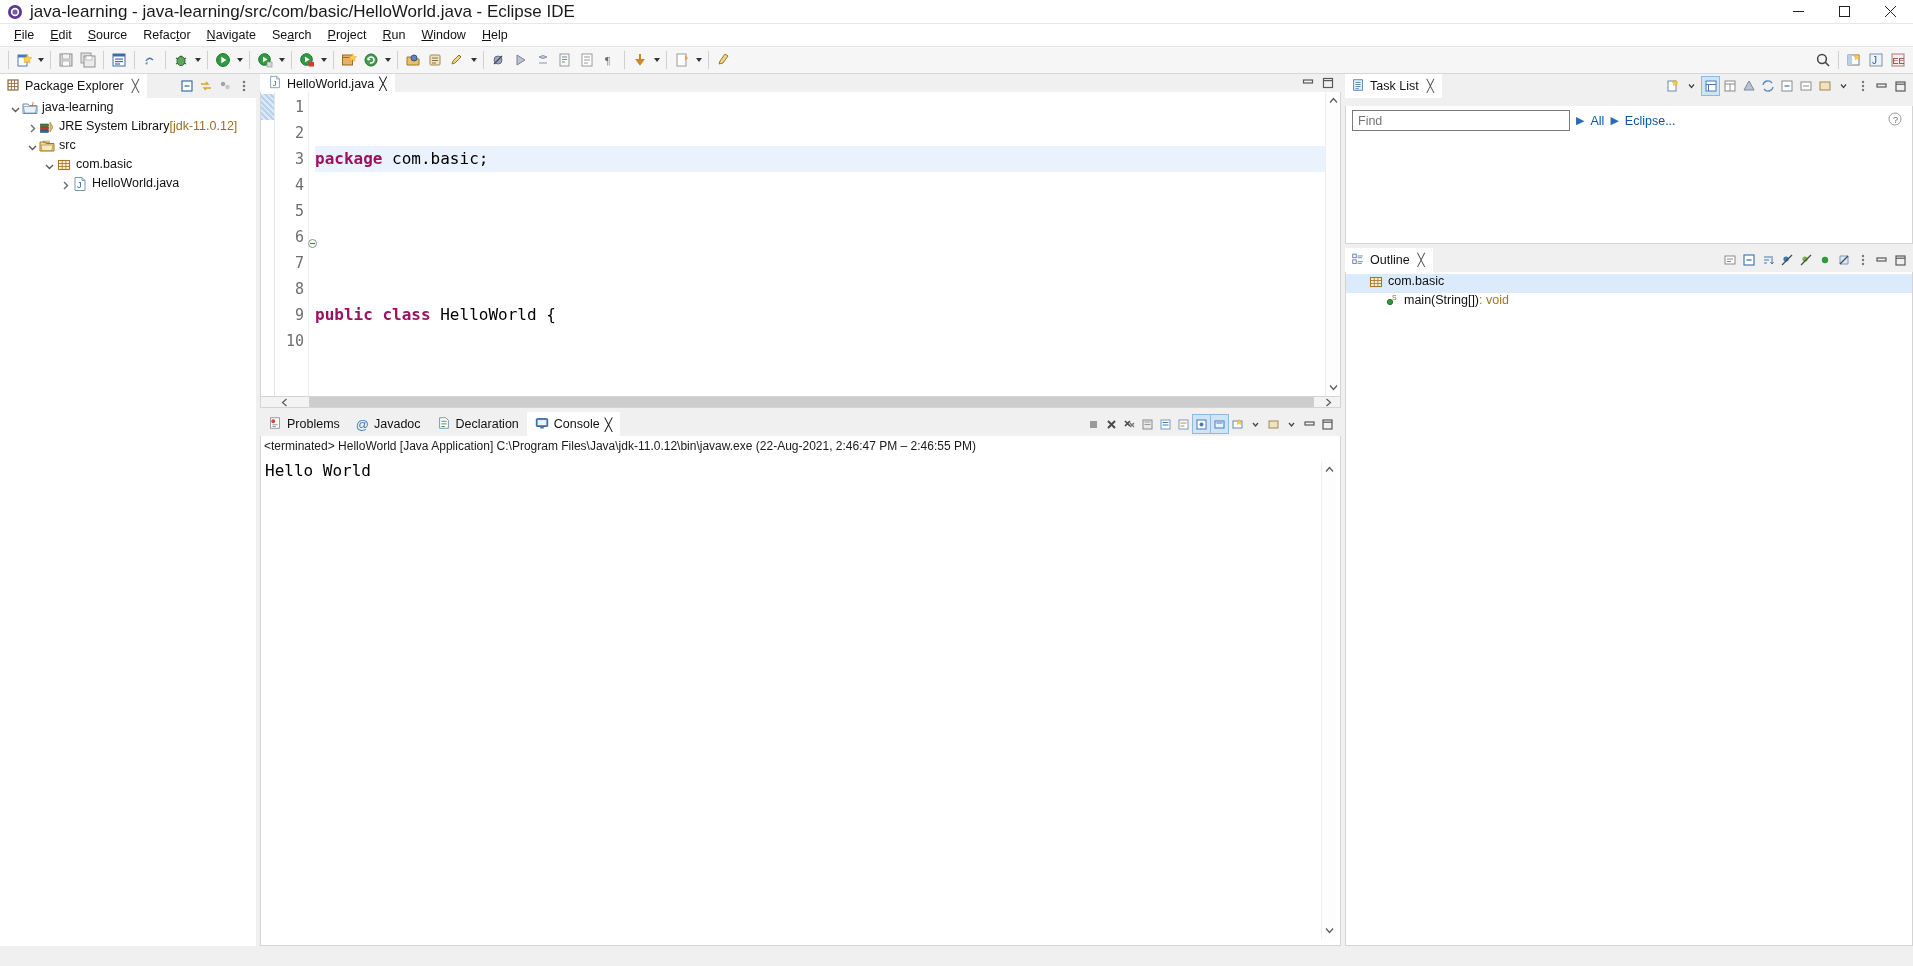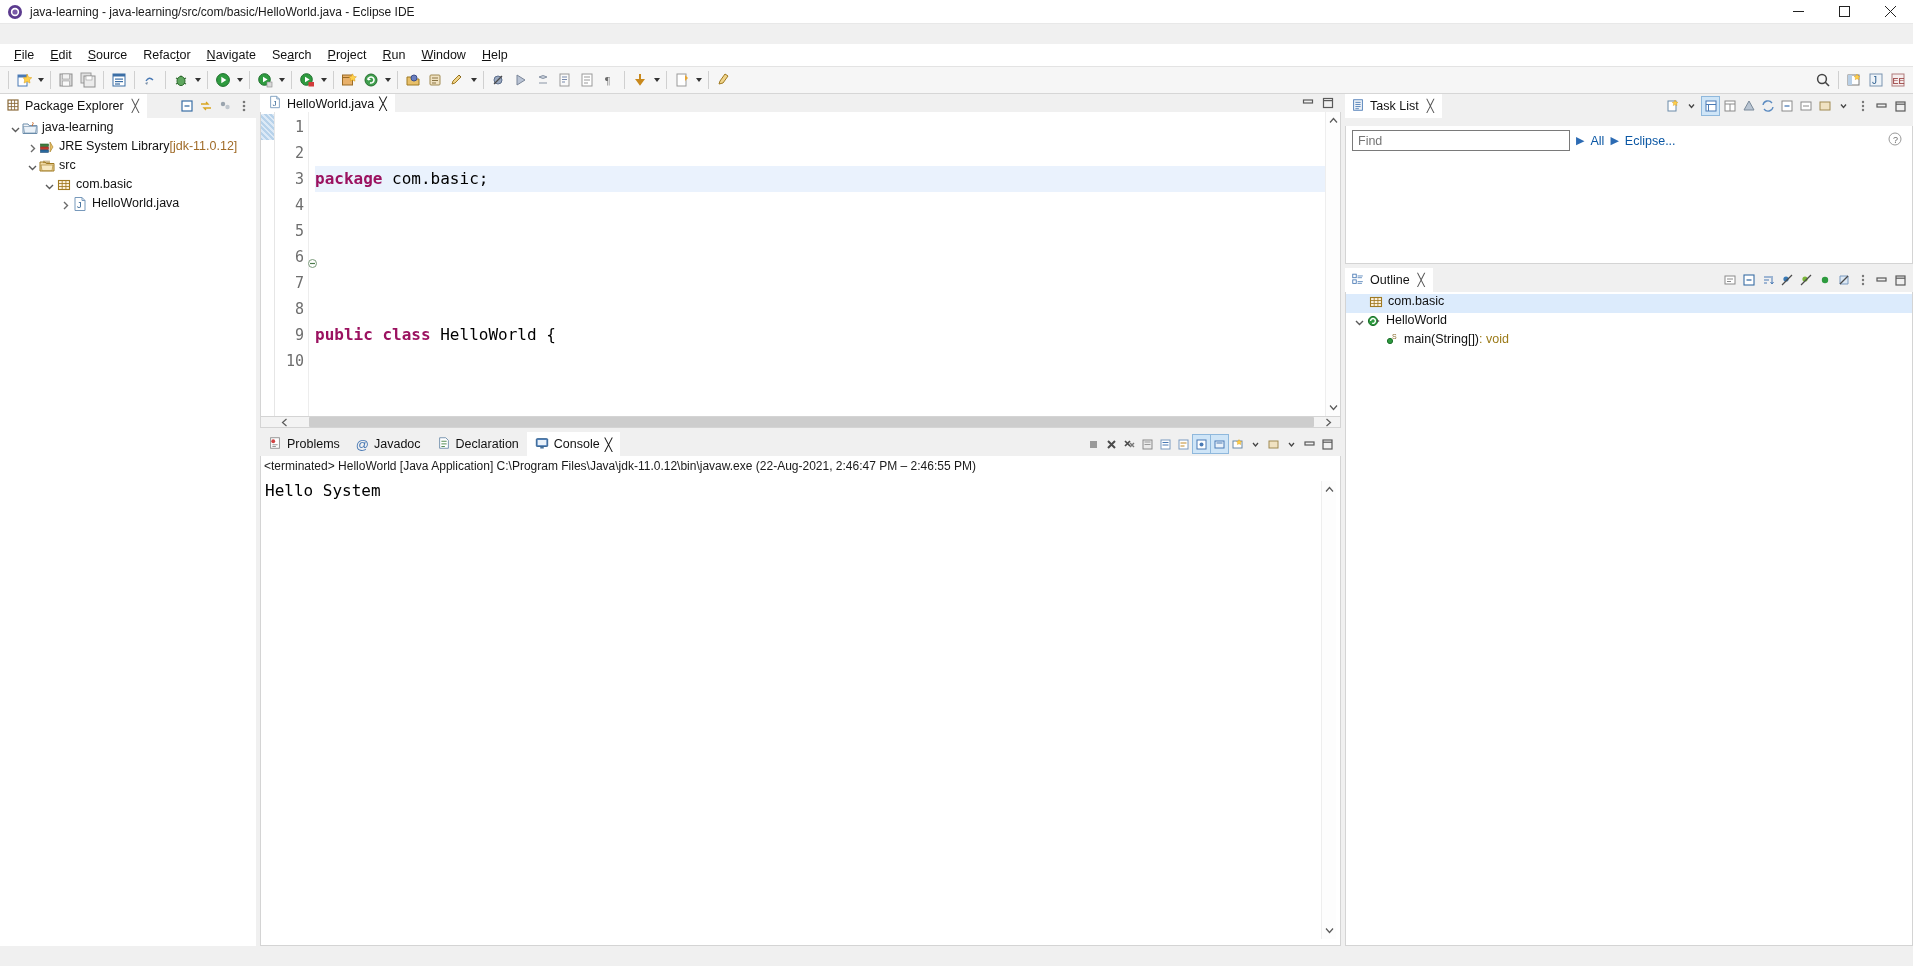--- a/index.html
+++ b/index.html
@@ -13,27 +13,27 @@
     background: #fff;
   }
   .app { width: 1913px; height: 966px; display: flex; flex-direction: column; background:#f0f0f0; }
 
   
   .titlebar {
     height: 24px; background: #ffffff; display: flex; align-items: center;
     border-bottom: 1px solid #e8e8e8; flex: none;
   }
   .tb-icon { width: 16px; height: 16px; margin-left: 7px; margin-right: 7px; flex:none; }
-  .tb-title { font-size: 12px; color: #1a1a1a; white-space: nowrap; }
+  .tb-title { font-size: 17px; color: #1a1a1a; white-space: nowrap; }
   .tb-spacer { flex: 1 1 auto; }
   .winbtn { width: 46px; height: 24px; display:flex; align-items:center; justify-content:center; }
   .winbtn svg { display:block; }
 
   
-  .menubar { height: 22px; background:#ffffff; display:flex; align-items:center; padding-left: 6px; flex:none;margin-top:20px; }
+  .menubar { height: 22px; background:#ffffff; display:flex; align-items:center; padding-left: 6px; flex:none; }
   .menu-item { padding: 2px 8px; font-size: 12.5px; color:#111; white-space:nowrap; }
   .menu-item u { text-decoration: underline; }
 
   
   .toolbar {
     height: 28px; background:#f6f6f6; border-top:1px solid #e3e3e3; border-bottom:1px solid #d6d6d6;
     display:flex; align-items:center; padding: 0 4px; flex:none; position:relative;
   }
   .tb-sep { width:1px; height:18px; background:#d0d0d0; margin: 0 4px; }
   .tb-btn { width:22px; height:22px; display:flex; align-items:center; justify-content:center; border-radius:2px;}
@@ -725,21 +725,21 @@
             <span class="vt-btn">
                 <svg width="13" height="13" viewBox="0 0 13 13">
                   <rect x="2" y="2" width="9" height="9" fill="none" stroke="#5a5a5a" stroke-width="1.2"></rect>
                   <path d="M2 4.2 h9" stroke="#5a5a5a" stroke-width="1.2"></path>
                 </svg>
               </span>
           </div>
         </div>
         <div class="cons-head">&lt;terminated&gt; HelloWorld [Java Application] C:\Program Files\Java\jdk-11.0.12\bin\javaw.exe  (22-Aug-2021, 2:46:47 PM – 2:46:55 PM)</div>
         <div class="cons-body">
-          <div class="cons-text">Hello System</div>
+          <div class="cons-text">Hello World</div>
           <div class="cons-vscroll">
             <span class="scr-arrow">
               <svg width="9" height="7" viewBox="0 0 9 7">
                   <path d="M1 5.5 L4.5 1.5 L8 5.5" stroke="#5a5a5a" stroke-width="1.2" fill="none"></path>
                 </svg>
             </span>
             <span class="scr-arrow">
               <svg width="9" height="7" viewBox="0 0 9 7">
                   <path d="M1 1.5 L4.5 5.5 L8 1.5" stroke="#5a5a5a" stroke-width="1.2" fill="none"></path>
                 </svg>
@@ -939,35 +939,20 @@
         <div class="outline-body">
           <div class="tree-row sel-row" style="padding-left:22px">
             <span class="ticon">
               <svg width="16" height="16" viewBox="0 0 16 16">
                   <rect x="2.5" y="3.5" width="11" height="9" fill="#fdf3e0" stroke="#a07a22" stroke-width="1.1"></rect>
                   <path d="M2.5 6.5 h11 M2.5 9.5 h11 M6.2 3.5 v9 M9.9 3.5 v9" stroke="#a07a22" stroke-width=".85"></path>
                 </svg>
             </span>
             <span class="tlabel">com.basic</span>
           </div>
-          <div class="tree-row" style="padding-left:6px">
-            <span class="twisty">
-              <svg width="9" height="9" viewBox="0 0 9 9">
-                  <path d="M1 3 L4.5 6.5 L8 3" stroke="#5a5a5a" stroke-width="1.4" fill="none"></path>
-                </svg>
-            </span>
-            <span class="ticon">
-              <svg width="16" height="16" viewBox="0 0 16 16">
-                  <circle cx="7" cy="8" r="4.6" fill="#2e9b3f" stroke="#1d6e2b"></circle>
-                  <path d="M4.6 8 a2.4 2.4 0 1 1 1.6 2.2" stroke="#fff" stroke-width="1.4" fill="none"></path>
-                  <path d="M11 6.5 l2.6 1.5-2.6 1.5z" fill="#4a4a4a"></path>
-                </svg>
-            </span>
-            <span class="tlabel">HelloWorld</span>
-          </div>
           <div class="tree-row" style="padding-left:38px">
             <span class="ticon">
               <svg width="16" height="16" viewBox="0 0 16 16">
                   <circle cx="6" cy="9" r="2.6" fill="#2e9b3f" stroke="#1d6e2b"></circle>
                   <text x="8" y="7" font-size="7" fill="#8a6a2a" font-family="sans-serif">S</text>
                 </svg>
             </span>
             <span class="tlabel">main(String[])</span>
               <span class="ret-type"> : void</span>
           </div>

